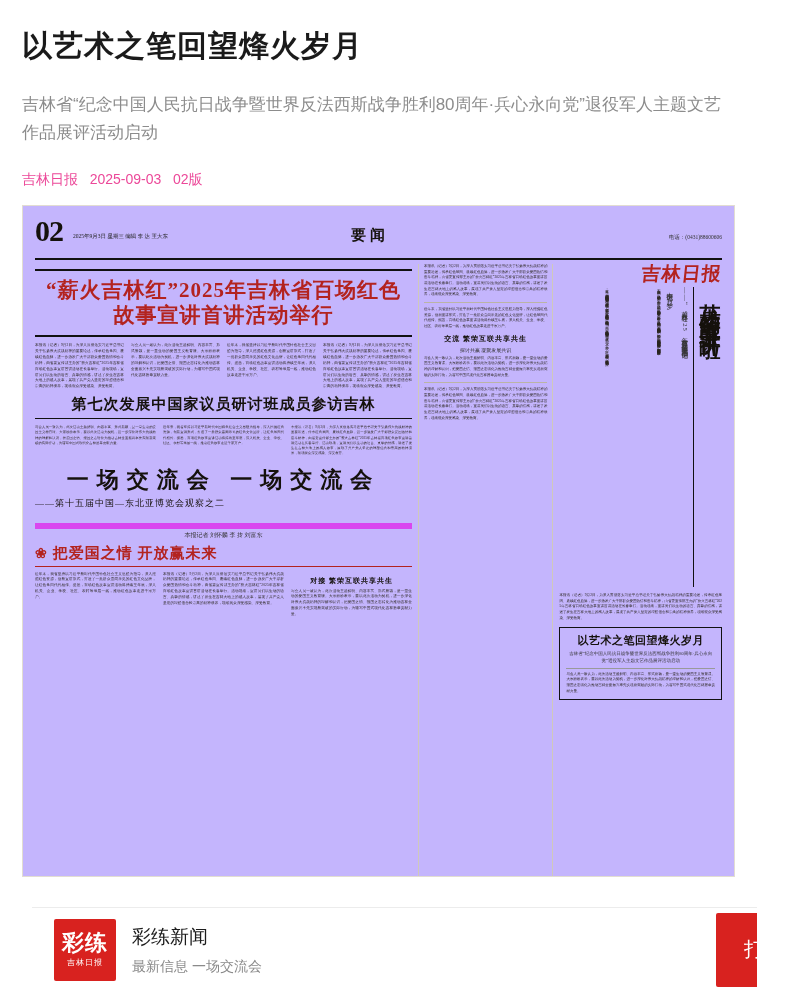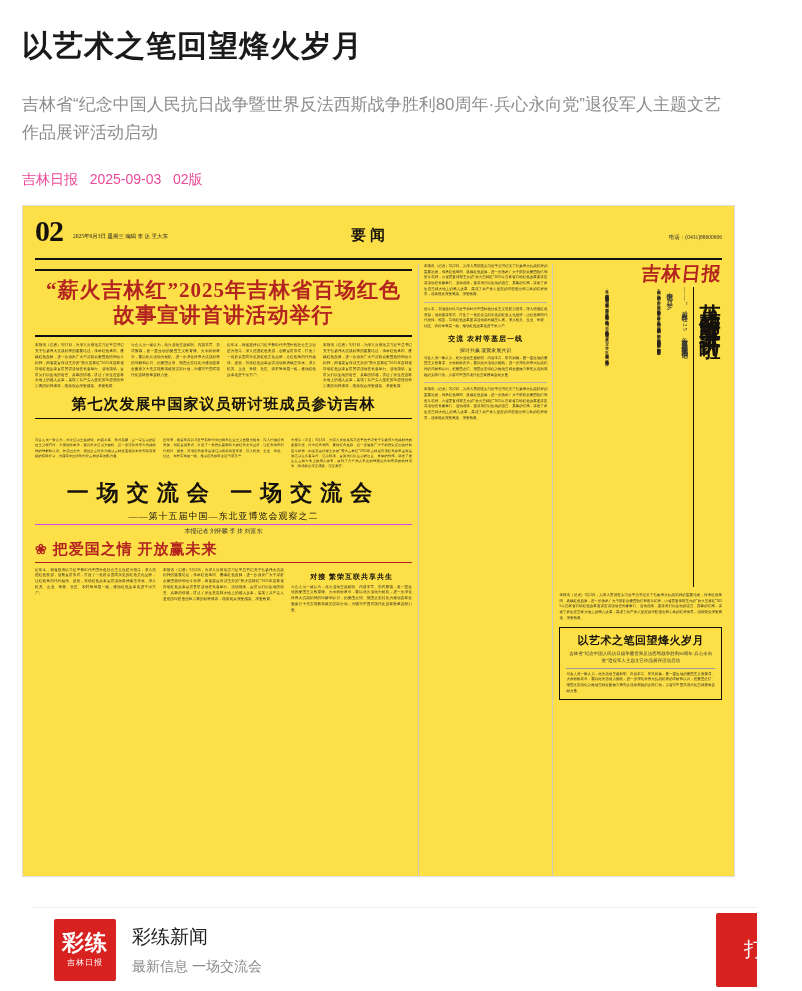--- a/index.html
+++ b/index.html
@@ -35,21 +35,21 @@
   }
   .meta {
     font-size: 14px;
     color: #ec4899;
     margin: 0 0 16px 0;
   }
   .paper-wrap {
     position: relative;
     margin: 0 22px;
     height: 672px;
-    background: #fde047;
+    background: #c4b5fd;
     border: 1px solid #e2ddd2;
     overflow: hidden;
   }
   
   .np {
     position: absolute;
     inset: 0;
     padding: 10px 12px;
     font-family: "Liberation Serif", serif;
     color: #15110c;
@@ -125,35 +125,34 @@
     line-height: 1.2;
   }
   .banner-title.red { color: #b3231f; }
   .sub-title {
     text-align: center;
     font-size: 15px;
     font-weight: 700;
     letter-spacing: 1px;
     padding: 5px 0 4px 0;
     border-bottom: 1px solid #111;
-    margin-bottom: 19px;
+    margin-bottom: 6px;
   }
   .big-title {
     text-align: center;
     font-size: 22px;
     font-weight: 700;
     letter-spacing: 8px;
     padding: 8px 0 2px 0;
   }
   .big-sub {
-    text-align: center;
     font-size: 9px;
     letter-spacing: 1px;
-    padding-bottom: 1px;
-    border-bottom: 1px solid #d946ef;
+    padding-bottom: 13px;
+    border-bottom: 6px solid #d946ef;
     margin-bottom: 2px;
   }
   .byline {
     text-align: center;
     font-size: 6px;
     color: #333;
     margin-bottom: 4px;
   }
   .red-head {
     display: flex;
@@ -394,21 +393,21 @@
               <div class="mid-head">对接  繁荣互联共享共生</div>
               <div class="txt">与会人员一致认为，此次活动主题鲜明、内容丰富、形式新颖，是一堂生动的爱国主义教育课。大家纷纷表示，要以此次活动为契机，进一步深化对伟大抗战精神的理解和认识，把爱国之情、报国之志转化为推动吉林全面振兴率先实现新突破的实际行动，为谱写中国式现代化吉林篇章贡献力量。</div>
             </div>
           </div>
         </div>
 
         <div class="np-mid">
           <div class="mid-txt">本报讯（记者）9月2日，为深入贯彻落实习近平总书记关于弘扬伟大抗战精神的重要论述，传承红色基因、赓续红色血脉，进一步激发广大干部群众爱国热情和奋斗精神，由省委宣传部主办的“薪火吉林红”2025年吉林省百场红色故事宣讲首讲活动在长春举行。活动现场，宣讲员们以生动的语言、真挚的情感，讲述了发生在吉林大地上的感人故事，展现了共产党人坚定的理想信念和崇高的精神境界，现场观众深受感染、深受教育。</div>
           <div class="thin-rule"></div>
           <div class="mid-txt">近年来，我省坚持以习近平新时代中国特色社会主义思想为指导，深入挖掘红色资源，创新宣讲形式，打造了一批群众喜闻乐见的红色文化品牌，让红色基因代代相传。据悉，百场红色故事宣讲活动将持续至年底，深入机关、企业、学校、社区、农村等基层一线，推动红色故事走进千家万户。</div>
-          <div class="mid-head">交流  农村等基层一线</div>
+          <div class="mid-head">交流  繁荣互联共享共生</div>
           <div class="mid-sub">探讨共赢  凝聚发展共识</div>
           <div class="mid-txt">与会人员一致认为，此次活动主题鲜明、内容丰富、形式新颖，是一堂生动的爱国主义教育课。大家纷纷表示，要以此次活动为契机，进一步深化对伟大抗战精神的理解和认识，把爱国之情、报国之志转化为推动吉林全面振兴率先实现新突破的实际行动，为谱写中国式现代化吉林篇章贡献力量。</div>
           <div class="thin-rule"></div>
           <div class="mid-txt">本报讯（记者）9月2日，为深入贯彻落实习近平总书记关于弘扬伟大抗战精神的重要论述，传承红色基因、赓续红色血脉，进一步激发广大干部群众爱国热情和奋斗精神，由省委宣传部主办的“薪火吉林红”2025年吉林省百场红色故事宣讲首讲活动在长春举行。活动现场，宣讲员们以生动的语言、真挚的情感，讲述了发生在吉林大地上的感人故事，展现了共产党人坚定的理想信念和崇高的精神境界，现场观众深受感染、深受教育。</div>
         </div>
 
         <div class="np-right">
           <div class="np-masthead">吉林日报</div>
 
           <div class="vert-wrap">

